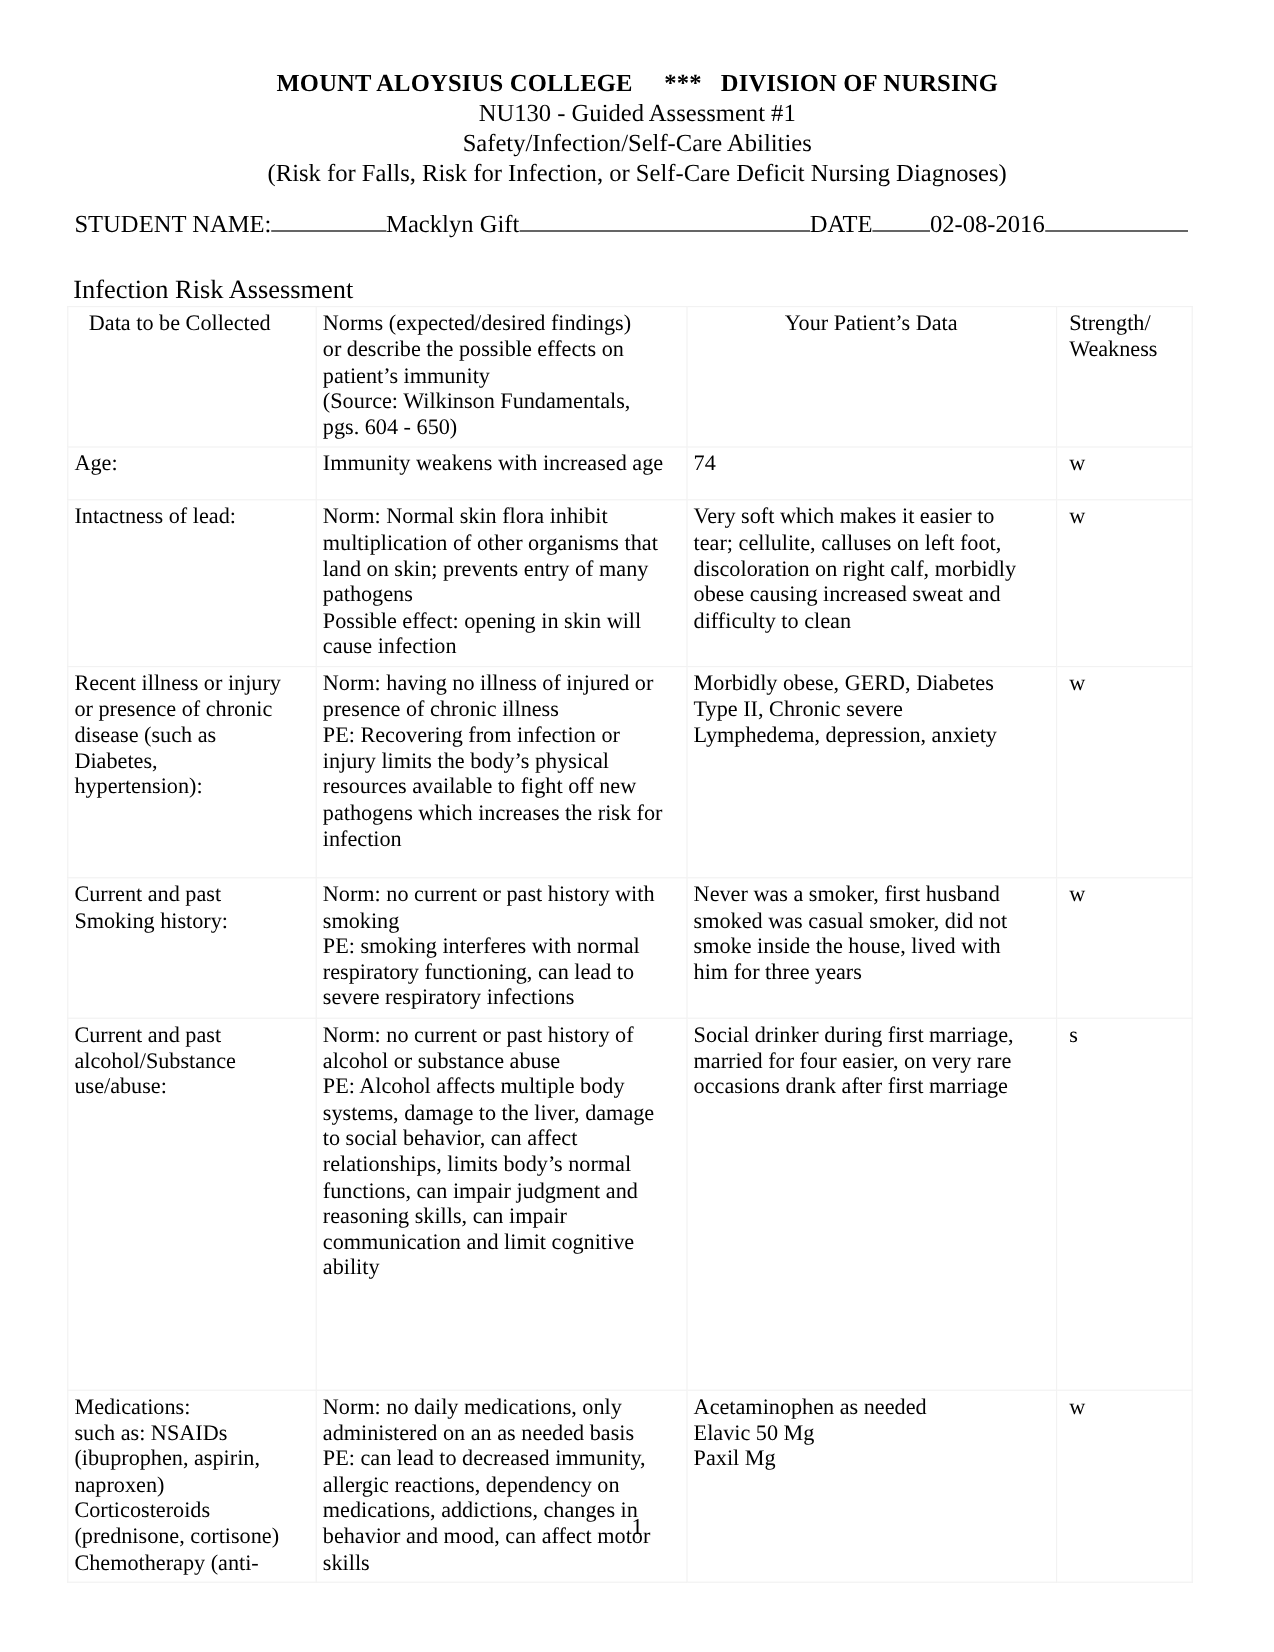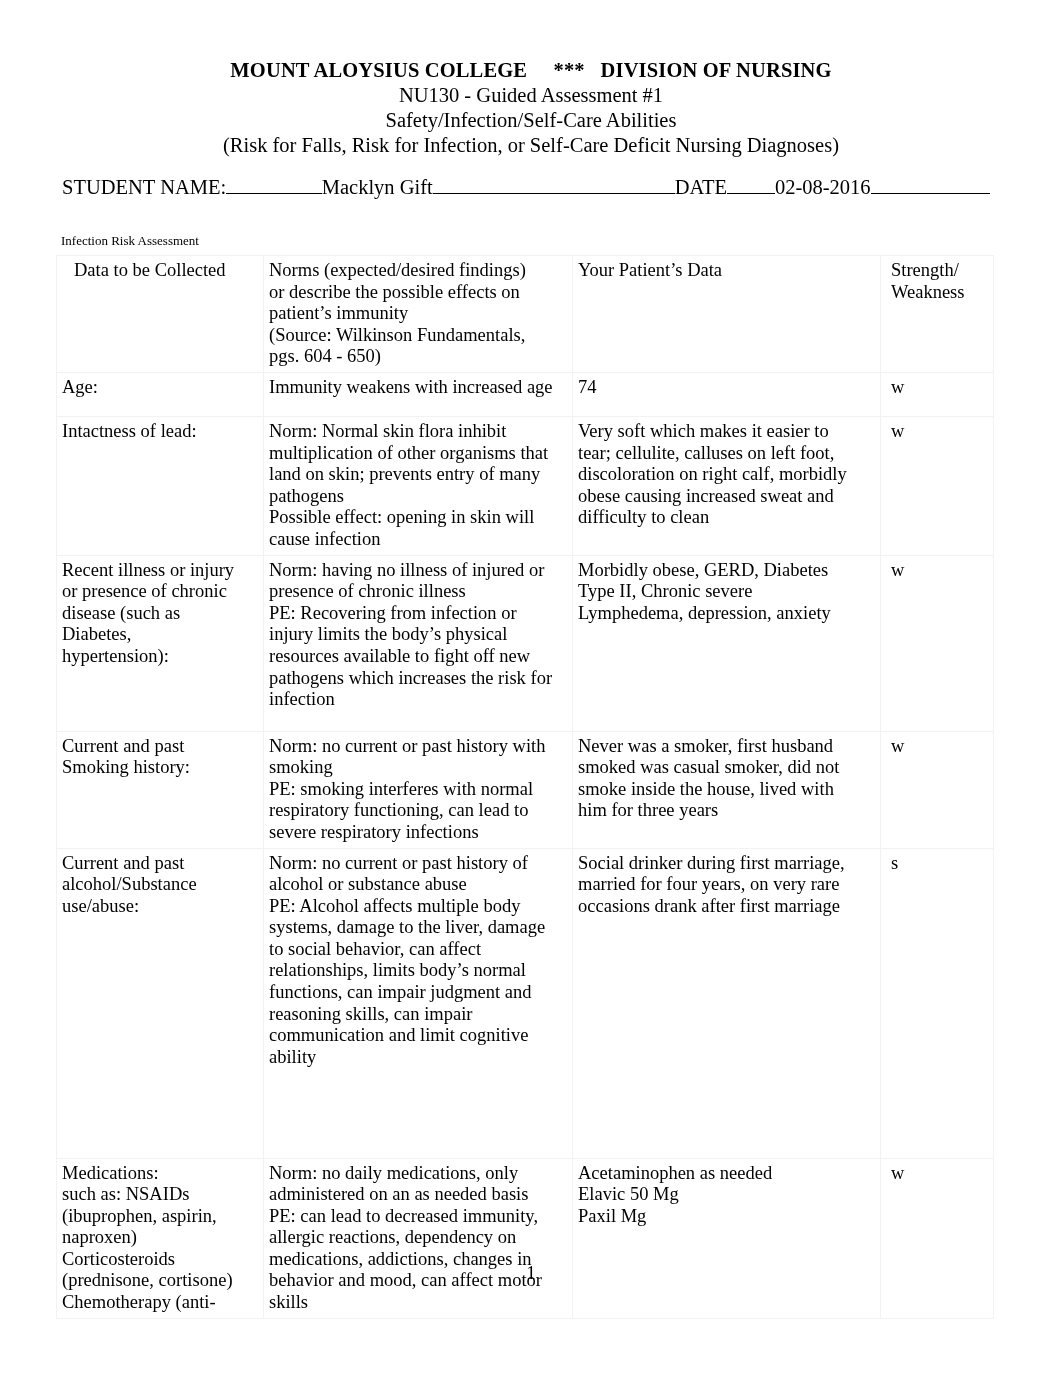--- a/index.html
+++ b/index.html
@@ -61,21 +61,21 @@
   }
   .rule.u1 { width: 96px; }
   .rule.u2 { width: 242px; flex: 0 0 auto;}
   .rule.u3 { width: 48px; }
   .rule.u4 { width: 120px; }
 
   
   .section-caption {
     margin-top: 30px;
     padding-left: 61px;
-    font-size: 13px;
+    font-size: 22px;
     line-height: 22px;
   }
 
   
   .tbl-wrap {
     margin-top: 3px;
     padding-left: 56px;
     padding-right: 0;
   }
   table.assessment {
@@ -93,20 +93,21 @@
   table.assessment td {
     border: 1px solid #f2f2f2;
     vertical-align: top;
     padding: 4px 6px 4px 5px;
     background: #ffffff;
   }
   table.assessment td.hdr-c1 {
     padding-left: 17px;
   }
   table.assessment td.hdr-c3 {
+    text-align: center;
   }
   table.assessment td.c4cell {
     padding-left: 10px;
   }
   .cell-text {
     white-space: pre-line;
   }
 
   
   table.assessment tr > td {
@@ -238,21 +239,21 @@
 alcohol or substance abuse
 PE: Alcohol affects multiple body
 systems, damage to the liver, damage
 to social behavior, can affect
 relationships, limits body’s normal
 functions, can impair judgment and
 reasoning skills, can impair
 communication and limit cognitive
 ability</span></td>
             <td><span class="cell-text">Social drinker during first marriage,
-married for four years, on very rare
+married for four easier, on very rare
 occasions drank after first marriage</span></td>
             <td class="c4cell"><span class="cell-text">s</span></td>
           </tr>
           <tr style="height: 155px;">
             <td><span class="cell-text">Medications:
 such as: NSAIDs
 (ibuprophen, aspirin,
 naproxen)
 Corticosteroids
 (prednisone, cortisone)

